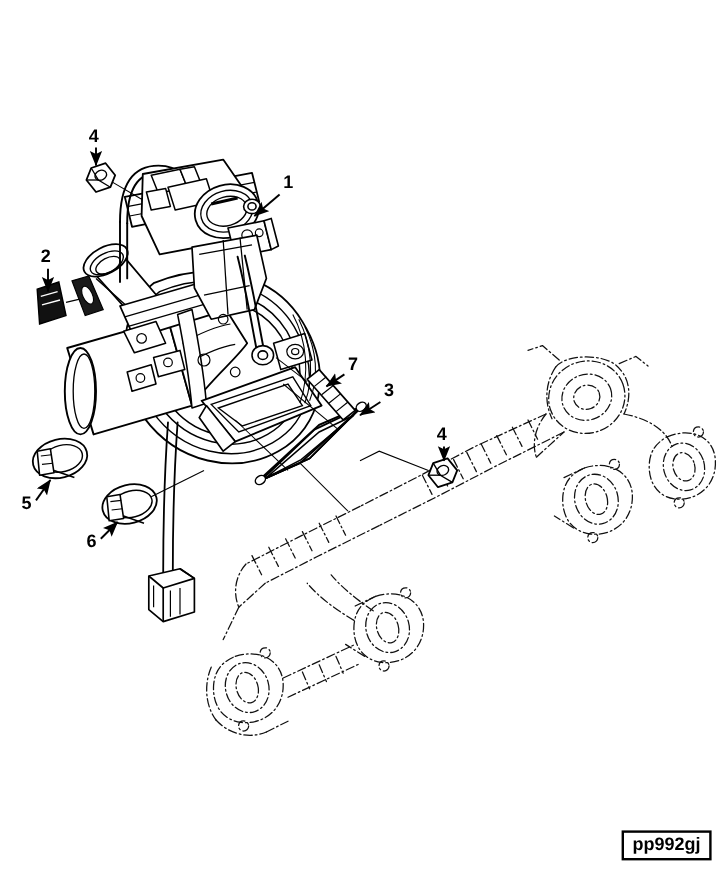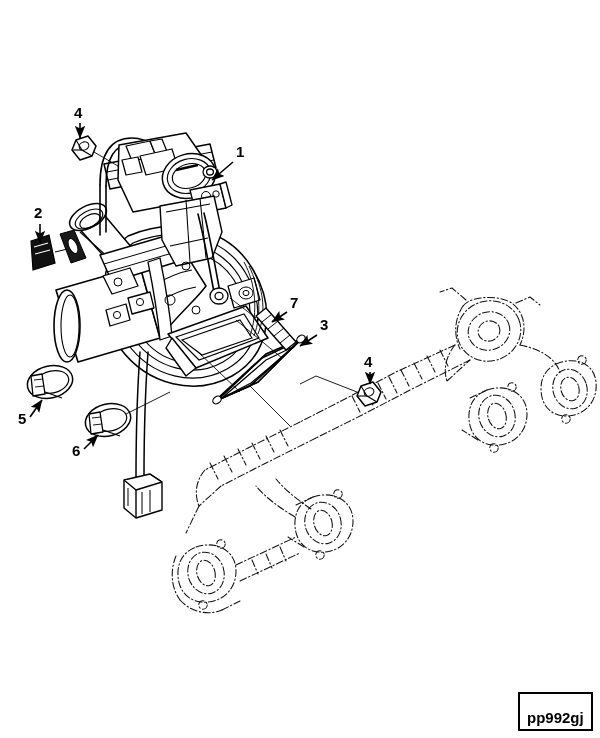--- a/index.html
+++ b/index.html
@@ -17,21 +17,21 @@
   .callout-num{
     font-family:"Liberation Sans",sans-serif;
     font-size:15px;font-weight:bold;fill:#000;
   }
   #partcode{
     position:absolute;
     border:2px solid #000;
     background:#ffffff;
     font-family:"Liberation Sans",sans-serif;
     font-size:15px;font-weight:bold;color:#000;
-    padding:16px 7px 3px 7px;
+    padding:2px 7px 3px 7px;
     letter-spacing:0px;
     line-height:1.05;
   }
 </style>
 </head>
 <body>
 
 <div id="sheet">
 
   <svg class="layer" viewBox="0 0 600 738">

